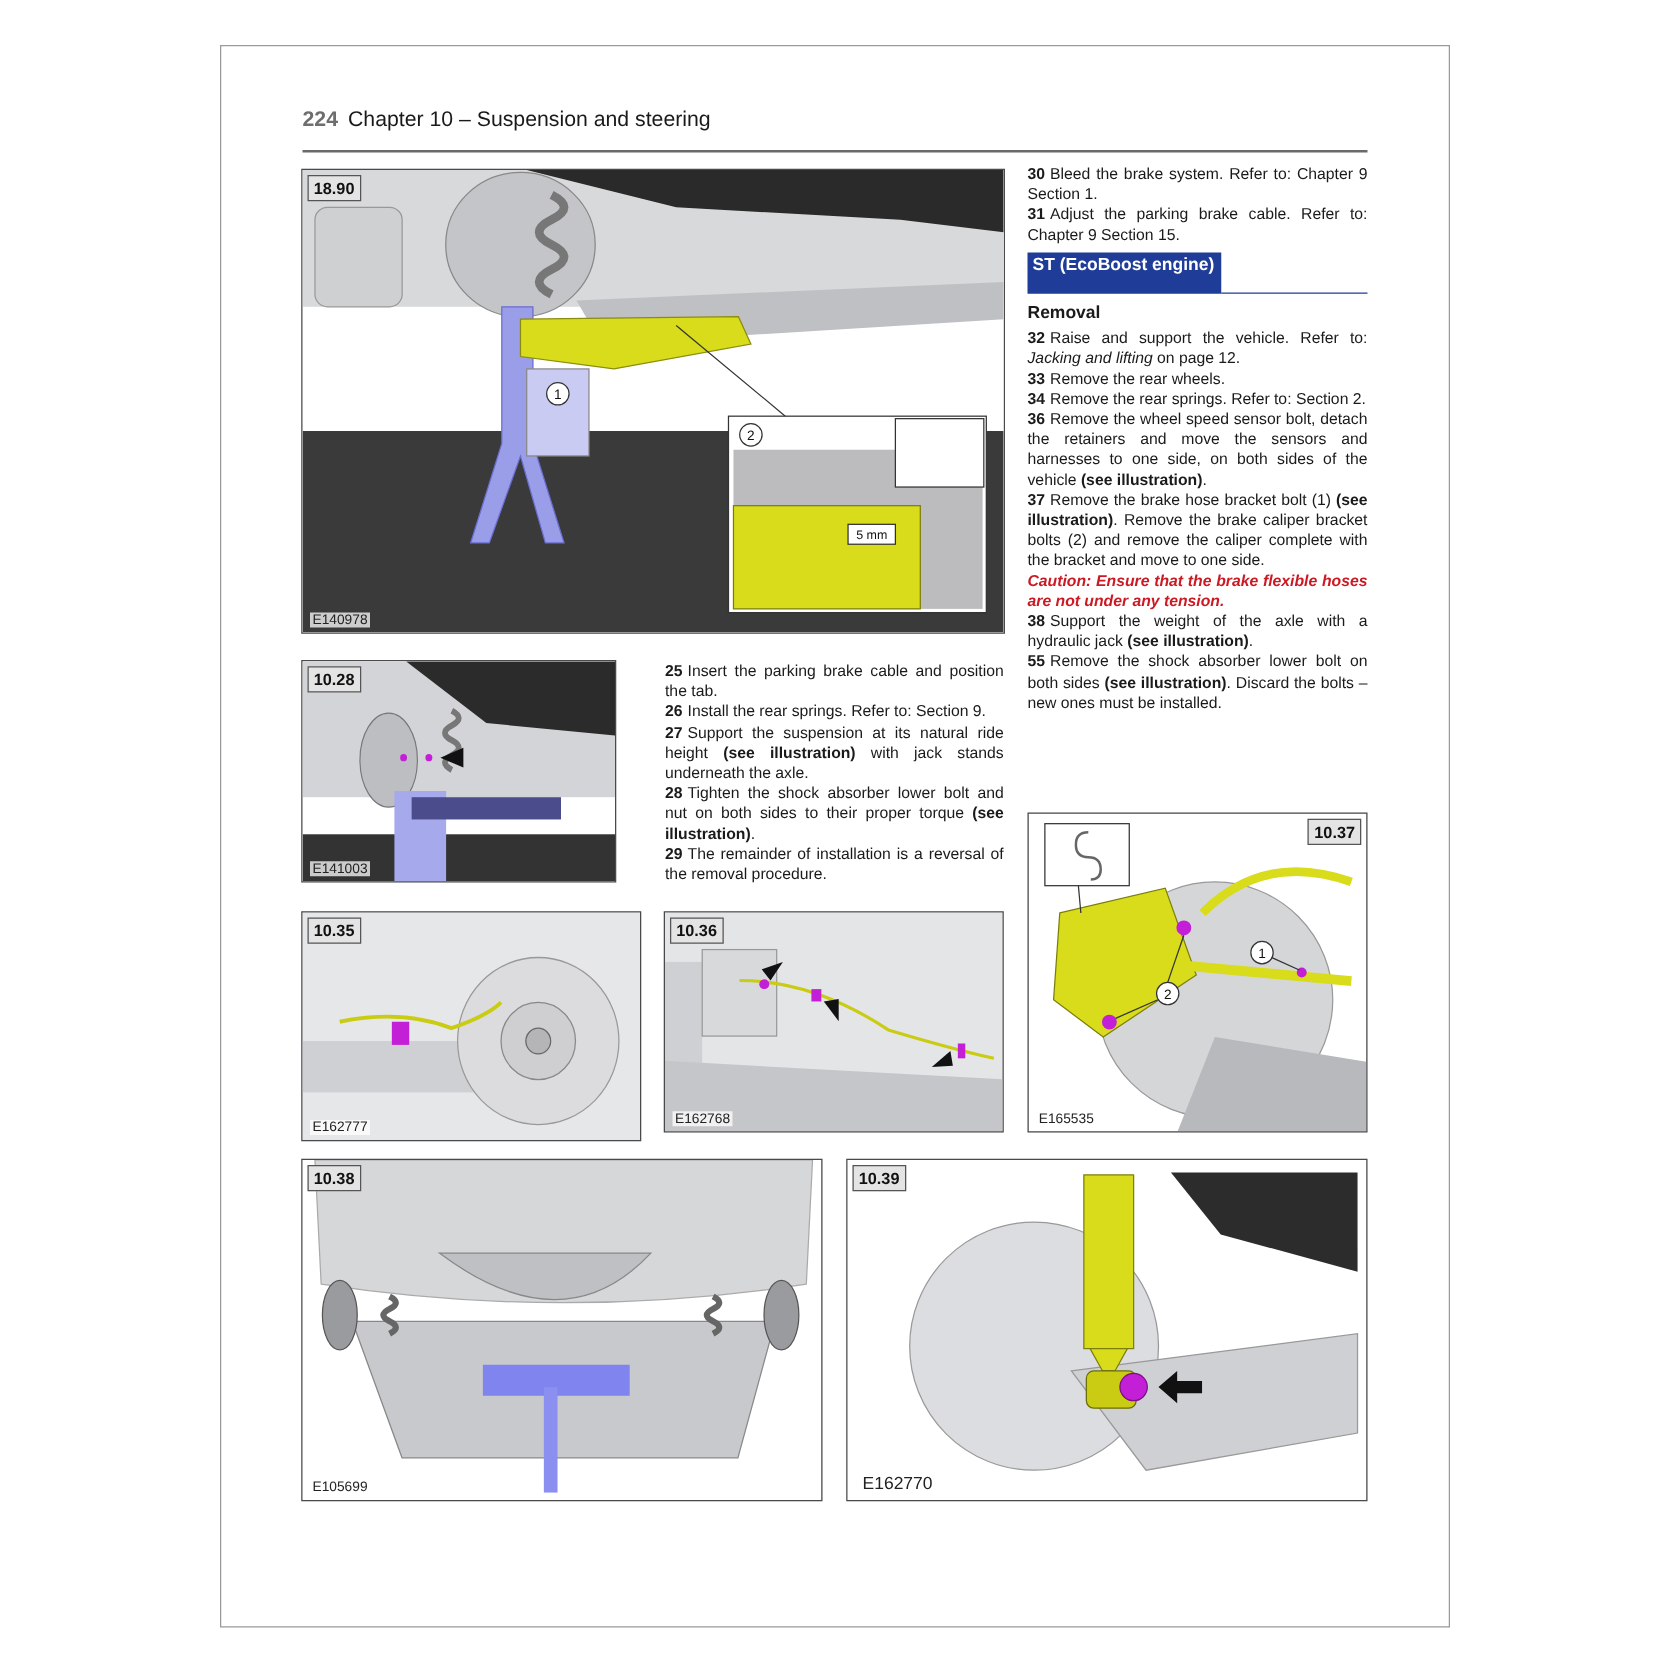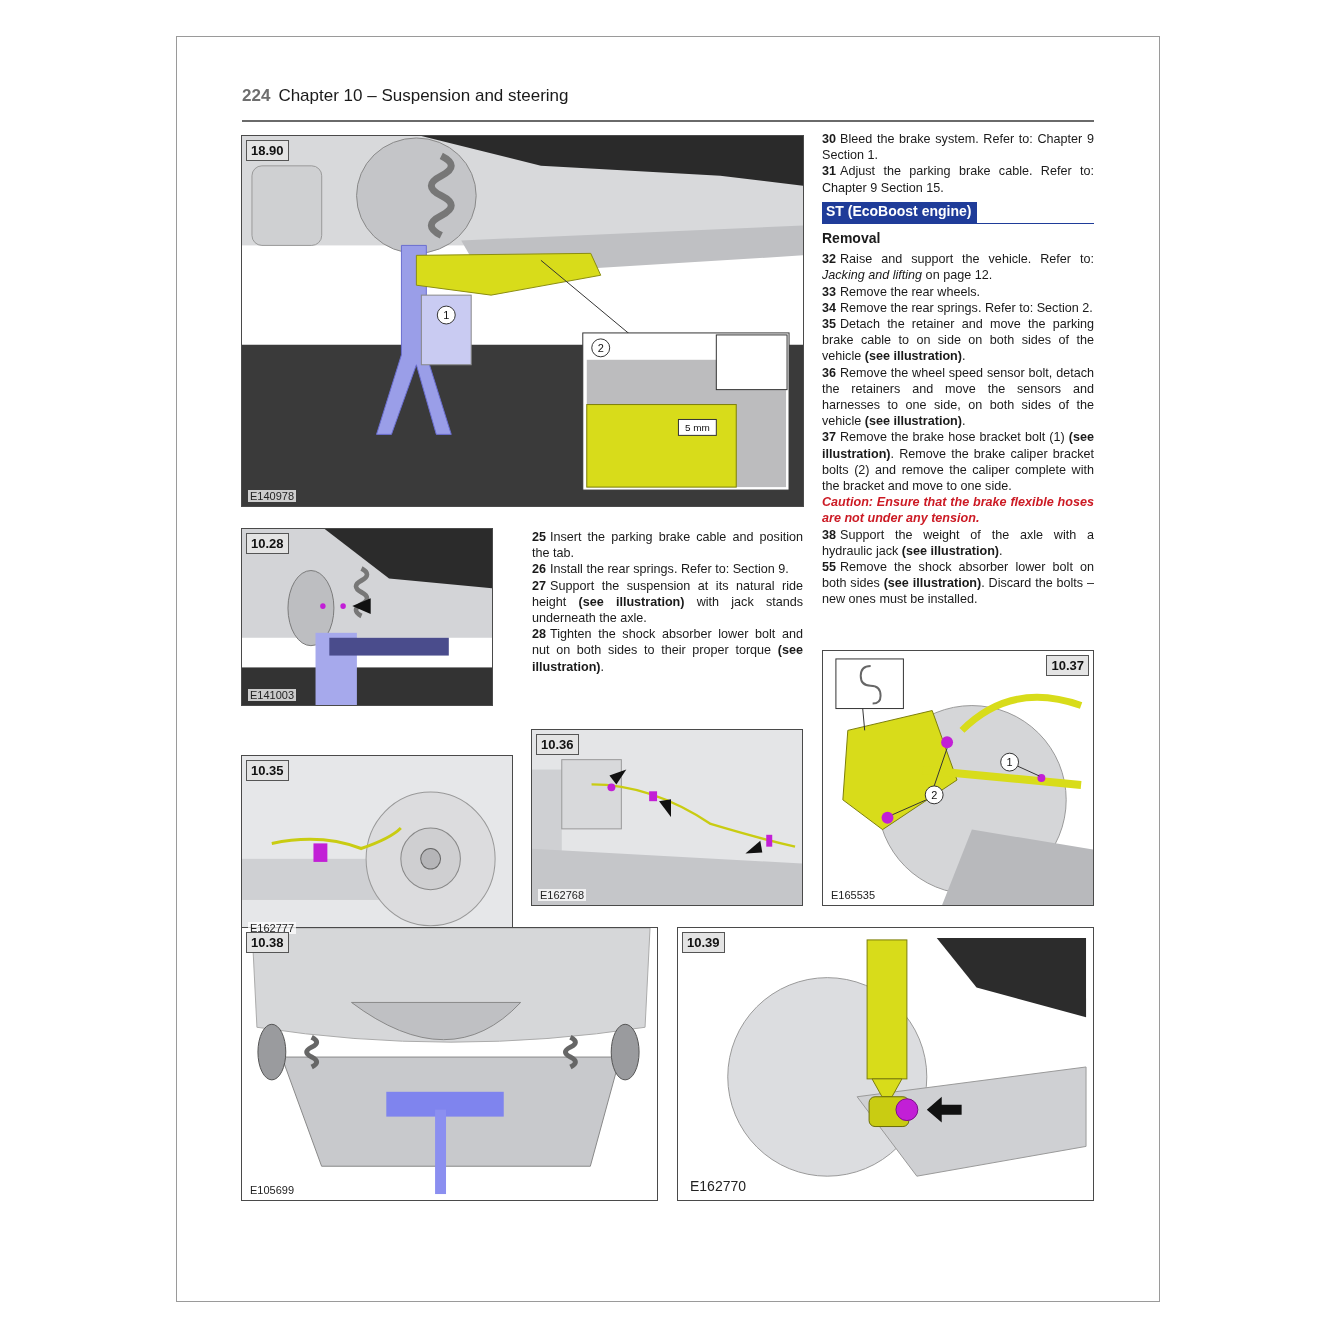--- a/index.html
+++ b/index.html
@@ -15,21 +15,21 @@
   .fig .code { position:absolute; left:6px; bottom:4px; font-size:11px; color:#222; z-index:5; background:rgba(255,255,255,0.75); padding:0 2px; }
   .fig .code.big { font-size:14px; left:10px; bottom:6px; background:none; }
   .fig svg.art { position:absolute; left:0; top:0; width:100%; height:100%; }
 
   .col-text { position:absolute; font-size:12.6px; line-height:16.2px; text-align:justify; }
   .col-text p { margin:0; }
   .col-text b.n { font-weight:bold; margin-right:4px; }
   .col-text .see { font-weight:bold; }
   .col-text i { font-style:italic; }
   .sect { display:flex; align-items:flex-end; margin:6px 0 4px 0; }
-  .sect .bar { background:#1f3c99; color:#fff; font-weight:bold; font-size:14px; padding:1px 6px 5px 4px; white-space:nowrap; }
+  .sect .bar { background:#1f3c99; color:#fff; font-weight:bold; font-size:14px; padding:1px 6px 16px 4px; white-space:nowrap; }
   .sect .line { flex:1; height:1px; background:#1f3c99; margin-bottom:0; }
   .subhead { font-weight:bold; font-size:14px; margin:6px 0 5px 0; }
   .caution { color:#cc1a24; font-weight:bold; font-style:italic; margin:6px 0 5px 0; }
 </style>
 </head>
 <body>
 
 <div class="page"></div>
 
 <div class="hdr">
@@ -82,42 +82,42 @@
   </svg>
   <div class="tag">10.28</div>
   <div class="code">E141003</div>
 </div>
 
 <div class="col-text" style="left:532px;top:529px;width:271px;">
   <p><b class="n">25</b><span>Insert the parking brake cable and position the tab.</span></p>
   <p><b class="n">26</b><span>Install the rear springs. Refer to: Section 9.</span></p>
   <p><b class="n">27</b><span>Support the suspension at its natural ride height </span><span class="see">(see illustration)</span><span> with jack stands underneath the axle.</span></p>
   <p><b class="n">28</b><span>Tighten the shock absorber lower bolt and nut on both sides to their proper torque </span><span class="see">(see illustration)</span><span>.</span></p>
+  <p><b class="n">29</b><span>The remainder of installation is a reversal of the removal procedure.</span></p>
 </div>
 
 <div class="col-text" style="left:822px;top:131px;width:272px;">
   <p><b class="n">30</b><span>Bleed the brake system. Refer to: Chapter 9 Section 1.</span></p>
   <p><b class="n">31</b><span>Adjust the parking brake cable. Refer to: Chapter 9 Section 15.</span></p>
   <div class="sect">
     <span class="bar">ST (EcoBoost engine)</span>
     <span class="line"></span>
   </div>
   <div class="subhead">Removal</div>
   <p><b class="n">32</b><span>Raise and support the vehicle. Refer to: </span><i>Jacking and lifting</i><span> on page 12.</span></p>
   <p><b class="n">33</b><span>Remove the rear wheels.</span></p>
   <p><b class="n">34</b><span>Remove the rear springs. Refer to: Section 2.</span></p>
-  <p><b class="n">35</b><span>Detach the retainer and move the parking brake cable to on side on both sides of the vehicle </span><span class="see">(see illustration)</span><span>.</span></p>
   <p><b class="n">36</b><span>Remove the wheel speed sensor bolt, detach the retainers and move the sensors and harnesses to one side, on both sides of the vehicle </span><span class="see">(see illustration)</span><span>.</span></p>
   <p><b class="n">37</b><span>Remove the brake hose bracket bolt (1) </span><span class="see">(see illustration)</span><span>. Remove the brake caliper bracket bolts (2) and remove the caliper complete with the bracket and move to one side.</span></p>
   <p class="caution">Caution: Ensure that the brake flexible hoses are not under any tension.</p>
   <p><b class="n">38</b><span>Support the weight of the axle with a hydraulic jack </span><span class="see">(see illustration)</span><span>.</span></p>
   <p><b class="n">55</b><span>Remove the shock absorber lower bolt on both sides </span><span class="see">(see illustration)</span><span>. Discard the bolts – new ones must be installed.</span></p>
 </div>
 
-<div class="fig" style="left:241px;top:755px;width:272px;height:184px;">
+<div class="fig" style="left:241px;top:729px;width:272px;height:184px;">
   <svg class="art" viewBox="0 0 272 177" preserveAspectRatio="none">
     <rect width="272" height="177" fill="#e6e7e9"></rect>
     <rect x="0" y="100" width="150" height="40" fill="#cfd0d3"></rect>
     <circle cx="190" cy="100" r="65" fill="#dcdcde" stroke="#999"></circle>
     <circle cx="190" cy="100" r="30" fill="#cfcfd1" stroke="#888"></circle>
     <circle cx="190" cy="100" r="10" fill="#b5b5b8" stroke="#666"></circle>
     <path d="M30 85 Q80 75 120 90 Q150 80 160 70" stroke="#c9cc12" stroke-width="3" fill="none"></path>
     <rect x="72" y="85" width="14" height="18" fill="#c21fd6"></rect>
   </svg>
   <div class="tag">10.35</div>

